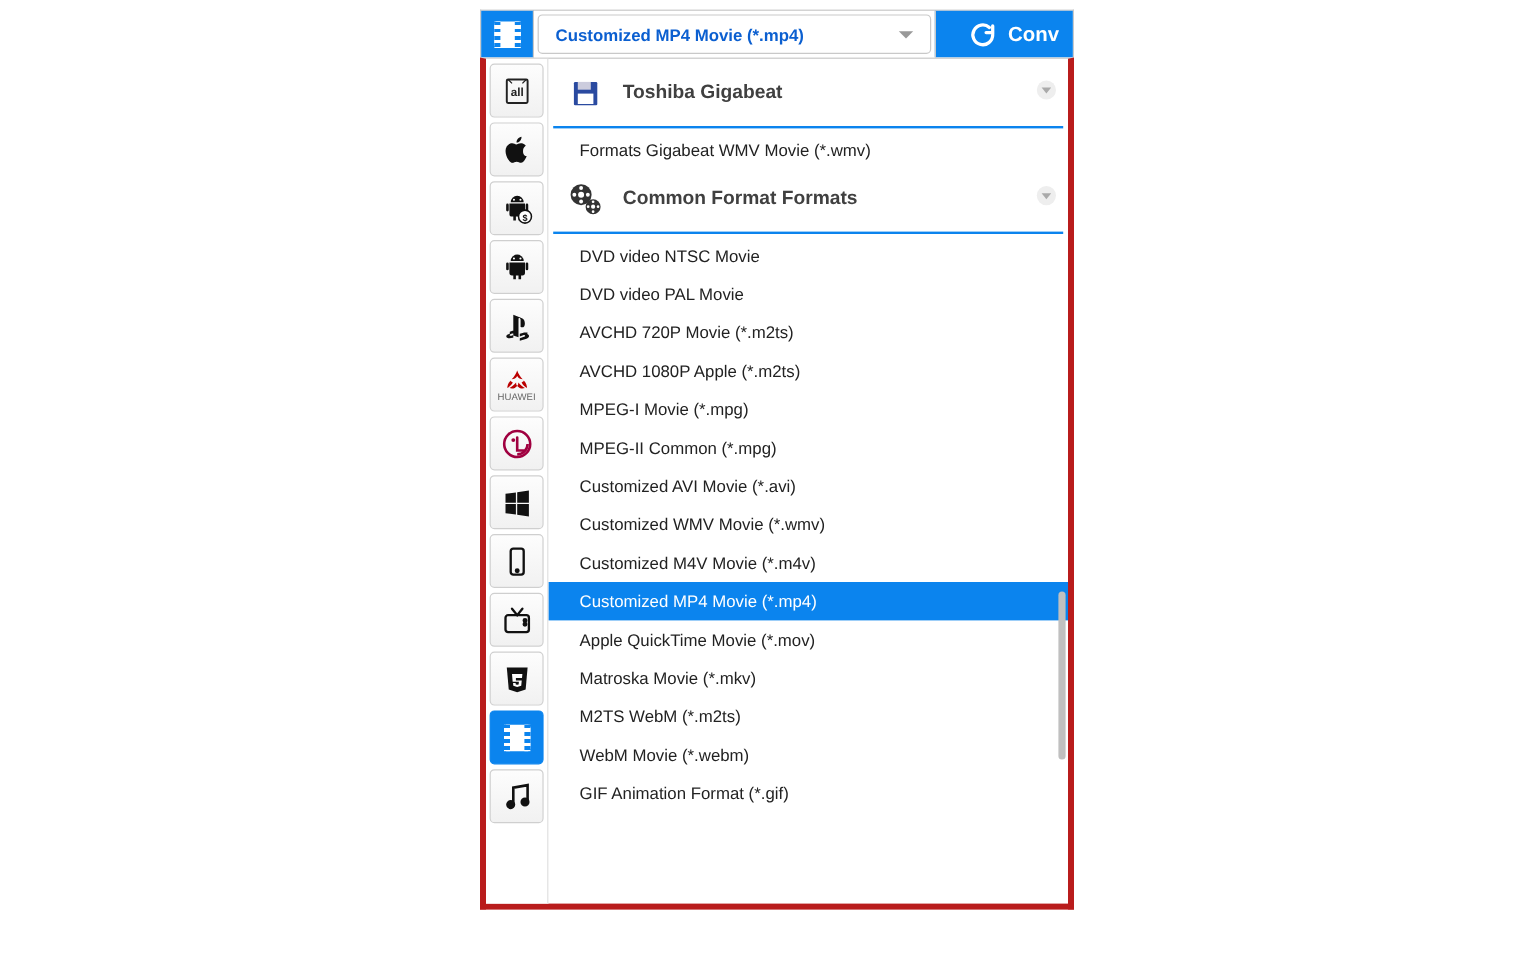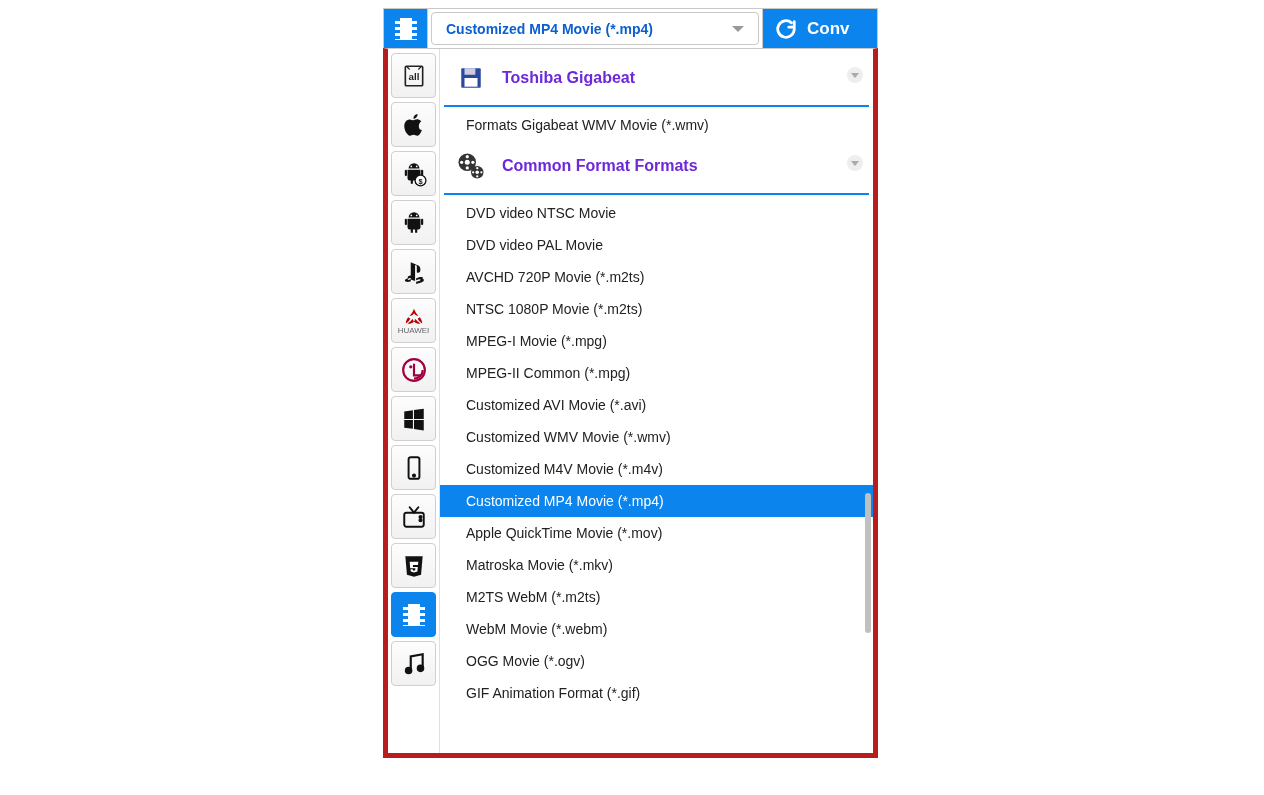--- a/index.html
+++ b/index.html
@@ -7,21 +7,21 @@
     margin: 0;
     padding: 0;
     font-family: "Segoe UI", Arial, sans-serif;
     background: #fff;
     width: 1264px;
     height: 795px;
     overflow: hidden;
   }
   .app {
     position: absolute;
-    left: 383px;
+    left: 400px;
     top: 8px;
     width: 495px;
     display: flex;
     flex-direction: column;
   }
   .topbar {
     display: flex;
     height: 40px;
     border: 1px solid #c9c9c9;
     border-bottom: none;
@@ -56,21 +56,21 @@
     border-right: 6px solid transparent;
     border-top: 6px solid #999;
   }
   .btn-convert {
     width: 115px;
     background: #0b84ee;
     color: #fff;
     display: flex;
     align-items: center;
     gap: 10px;
-    padding-left: 12px;
+    padding-left: 28px;
     font-weight: 700;
     font-size: 17px;
     border-left: 1px solid #c9c9c9;
     overflow: hidden;
   }
   .film-icon {
     display: inline-block;
     width: 22px; height: 22px;
     background: #fff;
     position: relative;
@@ -149,21 +149,21 @@
     position: relative;
   }
   .group-head .gh-icon {
     width: 34px; height: 34px;
     display: flex; align-items:center; justify-content:center;
     color:#333;
   }
   .group-head .gh-title {
     font-weight: 700;
     font-size: 16px;
-    color: #6d28d9;
+    color: #404040;
   }
   .group-head .gh-expand {
     position: absolute;
     right: 6px;
     top: 14px;
     width: 16px; height: 16px;
     border-radius: 50%;
     background: #eee;
     display:flex; align-items:center; justify-content:center;
   }
@@ -375,32 +375,31 @@
                 <circle cx="13.7" cy="17" r=".9" fill="#fff"></circle>
                 <circle cx="20.3" cy="17" r=".9" fill="#fff"></circle>
               </svg>
           </span>
           <span class="gh-title">Common Format Formats</span>
           <span class="gh-expand"></span>
         </div>
         <div class="item">DVD video NTSC Movie</div>
         <div class="item">DVD video PAL Movie</div>
         <div class="item">AVCHD 720P Movie (*.m2ts)</div>
-        <div class="item">NTSC 1080P Movie (*.m2ts)</div>
+        <div class="item">AVCHD 1080P Apple (*.m2ts)</div>
         <div class="item">MPEG-I Movie (*.mpg)</div>
         <div class="item">MPEG-II Common (*.mpg)</div>
         <div class="item">Customized AVI Movie (*.avi)</div>
         <div class="item">Customized WMV Movie (*.wmv)</div>
         <div class="item">Customized M4V Movie (*.m4v)</div>
         <div class="item selected">Customized MP4 Movie (*.mp4)</div>
         <div class="item">Apple QuickTime Movie (*.mov)</div>
         <div class="item">Matroska Movie (*.mkv)</div>
         <div class="item">M2TS WebM (*.m2ts)</div>
         <div class="item">WebM Movie (*.webm)</div>
-        <div class="item">OGG Movie (*.ogv)</div>
         <div class="item">GIF Animation Format (*.gif)</div>
 
       </div>
       <div class="scrollbar"></div>
 
     </div>
 
   </div>
 </div>
 

